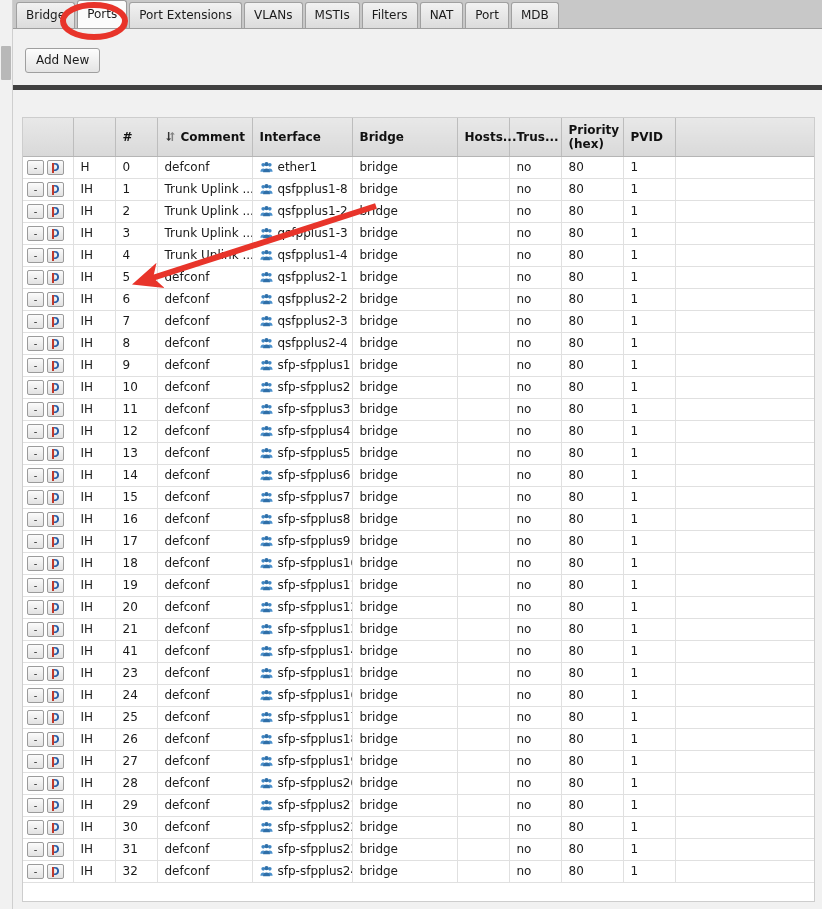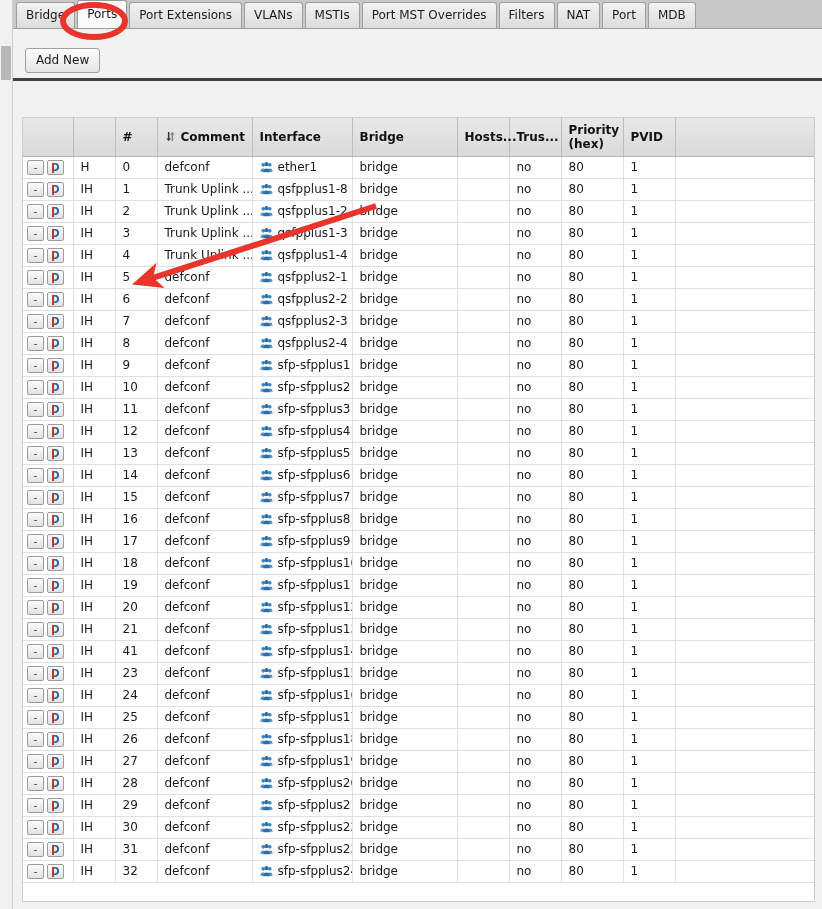--- a/index.html
+++ b/index.html
@@ -80,23 +80,23 @@
   .content {
     position: absolute;
     left: 13px; top: 29px;
     width: 809px; height: 880px;
     background: #f1f1f1;
   }
 
   .toolbar {
     position: absolute;
     left: 0; top: 0;
-    width: 809px; height: 52px;
+    width: 809px; height: 61px;
     background: #f1f1f1;
-    border-bottom: 3px solid #404040;
+    border-bottom: 5px solid #404040;
   }
   .btn-addnew {
     position: absolute;
     left: 12px; top: 19px;
     height: 25px;
     padding: 0 10px;
     line-height: 23px;
     background: linear-gradient(#fdfdfd, #e4e4e4);
     border: 1px solid #9f9f9f;
     border-radius: 3px;
@@ -224,21 +224,20 @@
       <div class="outer-scroll-thumb"></div>
     </div>
   </div>
 
   <div class="tabbar" id="tabbar">
       <div class="tab">Bridge</div>
       <div class="tab active">Ports</div>
       <div class="tab">Port Extensions</div>
       <div class="tab">VLANs</div>
       <div class="tab">MSTIs</div>
-      <div class="tab">Port MST Overrides</div>
       <div class="tab">Filters</div>
       <div class="tab">NAT</div>
       <div class="tab">Port</div>
       <div class="tab">MDB</div>
     </div>
 
   <div class="content">
 
     <div class="toolbar">
       <button class="btn-addnew">Add New</button>

